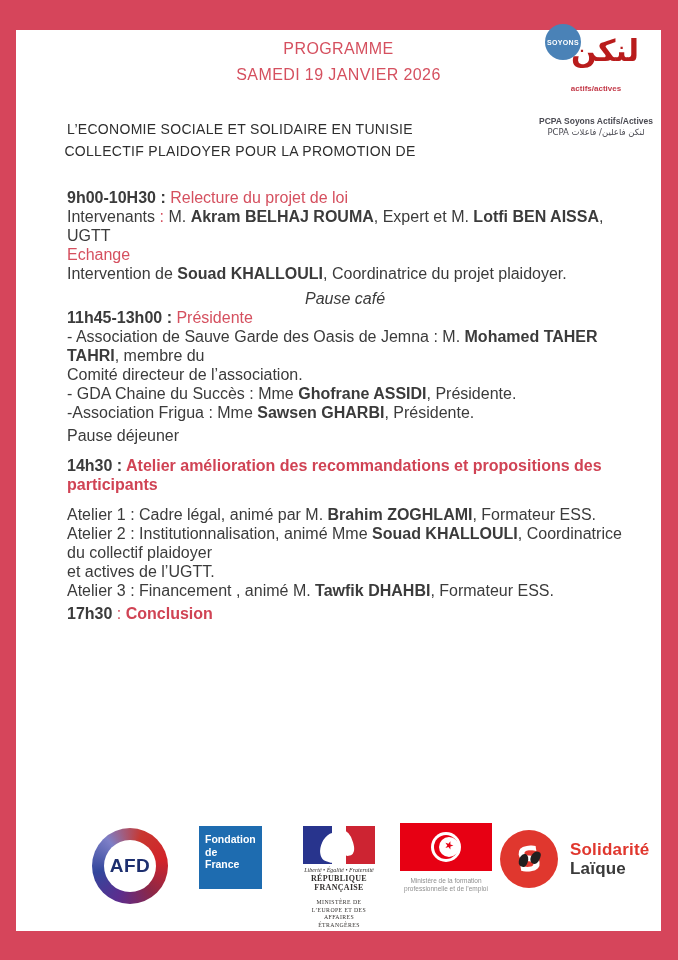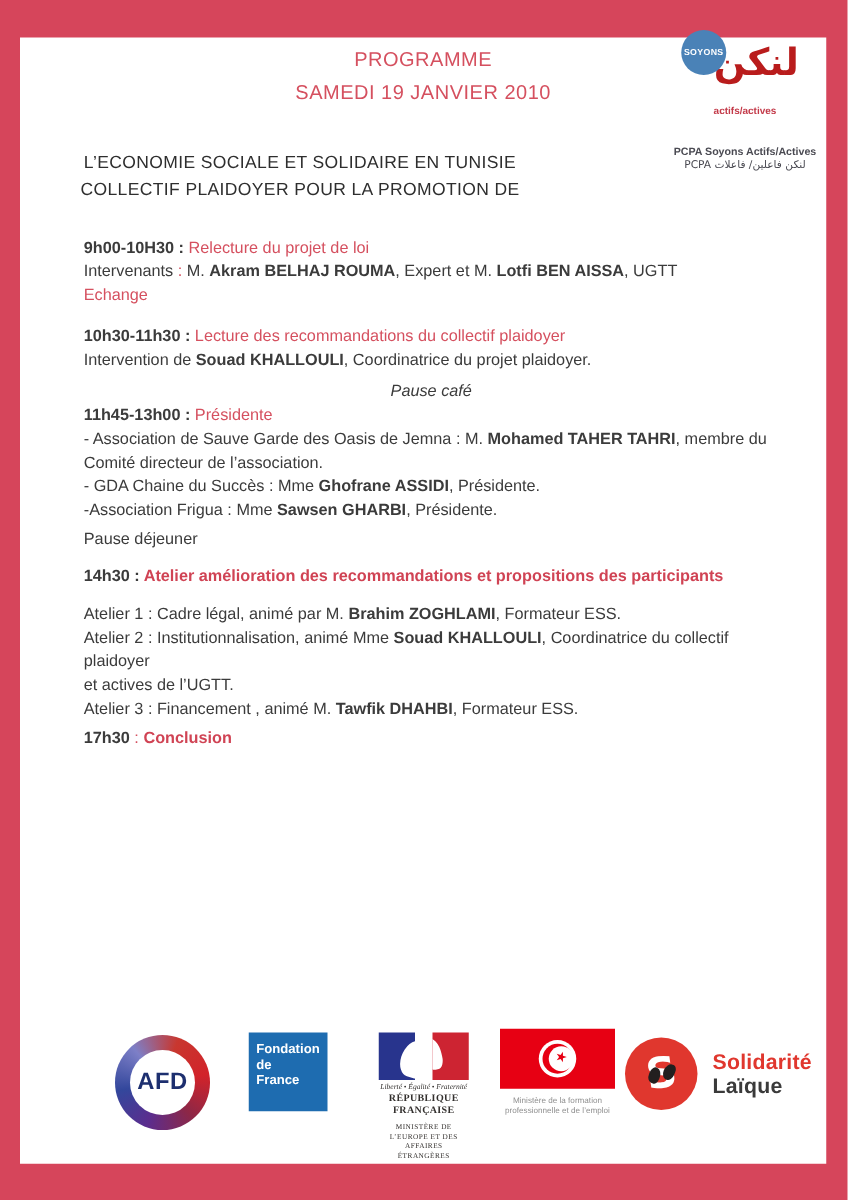--- a/index.html
+++ b/index.html
@@ -31,21 +31,21 @@
   .pcpa-sub { color:#c33a49; font-size:8px; font-weight:bold; margin-top:16px; }
   .pcpa-l1 { color:#4a4a52; font-size:8.5px; font-weight:bold; margin-top:23px; }
   .pcpa-l2 { color:#4a4a52; font-size:8.5px; font-family:"DejaVu Sans", sans-serif; margin-top:1px; }
 
   
   .doc-title { position:absolute; left:28px; top:88px; width:392px; text-align:center;
                font-size:14px; line-height:22px; color:#2e2e2e; letter-spacing:.3px; }
 
   
   .agenda { position:absolute; left:51px; top:158px; width:556px;
-            font-size:13px; line-height:19px; color:#3b3b3b; }
+            font-size:16px; line-height:19px; color:#3b3b3b; }
   .agenda p { margin:0; }
   .b { font-weight:bold; }
   .r { color:#d5505f; }
   .red-bold { color:#d04354; font-weight:bold; }
   .it { font-style:italic; }
   .gap14 { margin-top:14px !important; }
   .gap6  { margin-top:6px !important;text-align:center; }
   .gap4  { margin-top:4px !important; }
   .gap11 { margin-top:11px !important; }
 
@@ -107,21 +107,21 @@
   .sl-t1 { color:#e0372e; }
   .sl-t2 { color:#3a3a3a; }
 </style>
 </head>
 <body>
 
 <div class="sheet">
 
   <div class="header">
     <div>PROGRAMME</div>
-    <div>SAMEDI 19 JANVIER 2010</div>
+    <div>SAMEDI 19 JANVIER 2026</div>
   </div>
 
   <div class="pcpa">
     <div class="pcpa-circle">SOYONS</div>
     <div class="pcpa-arabic">لنكن</div>
     <div class="pcpa-sub">actifs/actives</div>
     <div class="pcpa-l1">PCPA Soyons Actifs/Actives</div>
     <div class="pcpa-l2">PCPA لنكن فاعلين/ فاعلات</div>
   </div>
 
@@ -129,21 +129,20 @@
     <div>L’ECONOMIE SOCIALE ET SOLIDAIRE EN TUNISIE</div>
     <div>COLLECTIF PLAIDOYER POUR LA PROMOTION DE</div>
   </div>
 
   <div class="agenda">
 
     <p><span class="b">9h00-10H30 : </span><span class="r">Relecture du projet de loi</span></p>
     <p><span>Intervenants</span><span class="r"> : </span><span>M. </span><span class="b">Akram BELHAJ ROUMA</span><span>, Expert et M. </span><span class="b">Lotfi BEN AISSA</span><span>, UGTT</span></p>
     <p class="r">Echange</p>
 
-    <p class="gap14"><span class="b">10h30-11h30 : </span><span class="r">Lecture des recommandations du collectif plaidoyer</span></p>
     <p><span>Intervention de </span><span class="b">Souad KHALLOULI</span><span>, Coordinatrice du projet plaidoyer.</span></p>
 
     <p class="it gap6">Pause café</p>
 
     <p><span class="b">11h45-13h00 : </span><span class="r">Présidente</span></p>
     <p><span>- Association de Sauve Garde des Oasis de Jemna : M. </span><span class="b">Mohamed TAHER TAHRI</span><span>, membre du</span><br><span>Comité directeur de l’association.</span></p>
     <p><span>- GDA Chaine du Succès : Mme </span><span class="b">Ghofrane ASSIDI</span><span>, Présidente.</span></p>
     <p><span>-Association Frigua : Mme </span><span class="b">Sawsen GHARBI</span><span>, Présidente.</span></p>
 
     <p class="gap4">Pause déjeuner</p>

